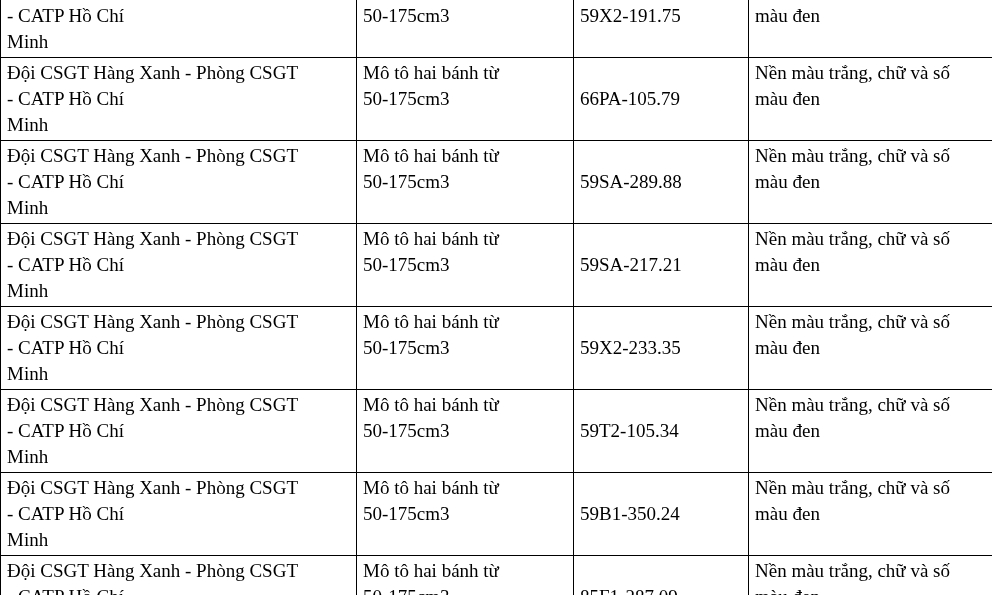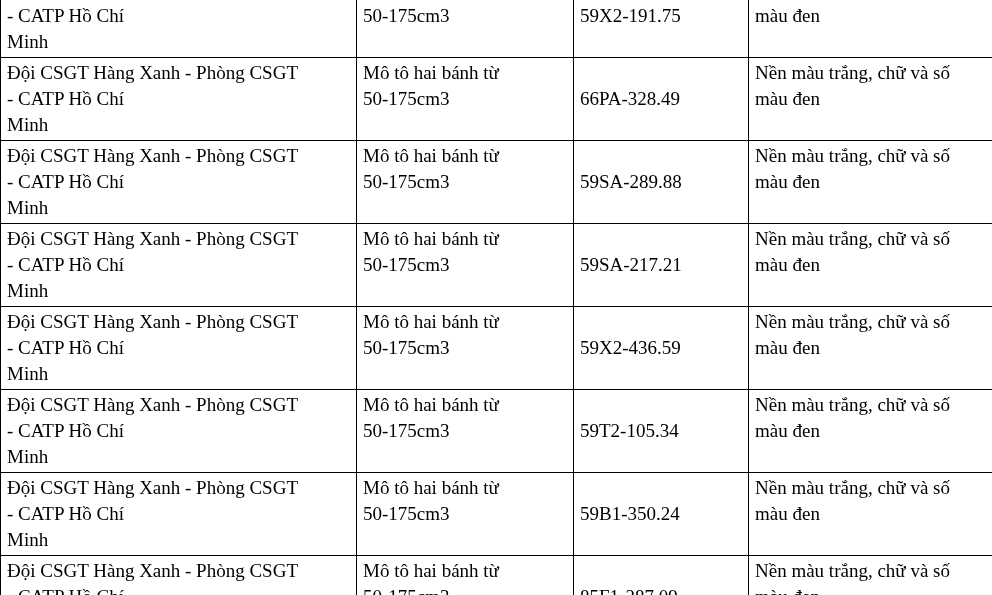--- a/index.html
+++ b/index.html
@@ -58,21 +58,21 @@
 màu đen</td>
 
     </tr>
 
     <tr>
       <td class="col-unit nowrap-pair">Đội CSGT Hàng Xanh - Phòng CSGT
 - CATP Hồ Chí
 Minh</td>
       <td class="col-type nowrap-pair">Mô tô hai bánh từ
 50-175cm3</td>
-      <td class="col-plate cell-plate">66PA-328.49</td>
+      <td class="col-plate cell-plate">66PA-105.79</td>
       <td class="col-color nowrap-pair">Nền màu trắng, chữ và số
 màu đen</td>
 
     </tr>
 
     <tr>
       <td class="col-unit nowrap-pair">Đội CSGT Hàng Xanh - Phòng CSGT
 - CATP Hồ Chí
 Minh</td>
       <td class="col-type nowrap-pair">Mô tô hai bánh từ
@@ -94,21 +94,21 @@
 màu đen</td>
 
     </tr>
 
     <tr>
       <td class="col-unit nowrap-pair">Đội CSGT Hàng Xanh - Phòng CSGT
 - CATP Hồ Chí
 Minh</td>
       <td class="col-type nowrap-pair">Mô tô hai bánh từ
 50-175cm3</td>
-      <td class="col-plate cell-plate">59X2-436.59</td>
+      <td class="col-plate cell-plate">59X2-233.35</td>
       <td class="col-color nowrap-pair">Nền màu trắng, chữ và số
 màu đen</td>
 
     </tr>
 
     <tr>
       <td class="col-unit nowrap-pair">Đội CSGT Hàng Xanh - Phòng CSGT
 - CATP Hồ Chí
 Minh</td>
       <td class="col-type nowrap-pair">Mô tô hai bánh từ

